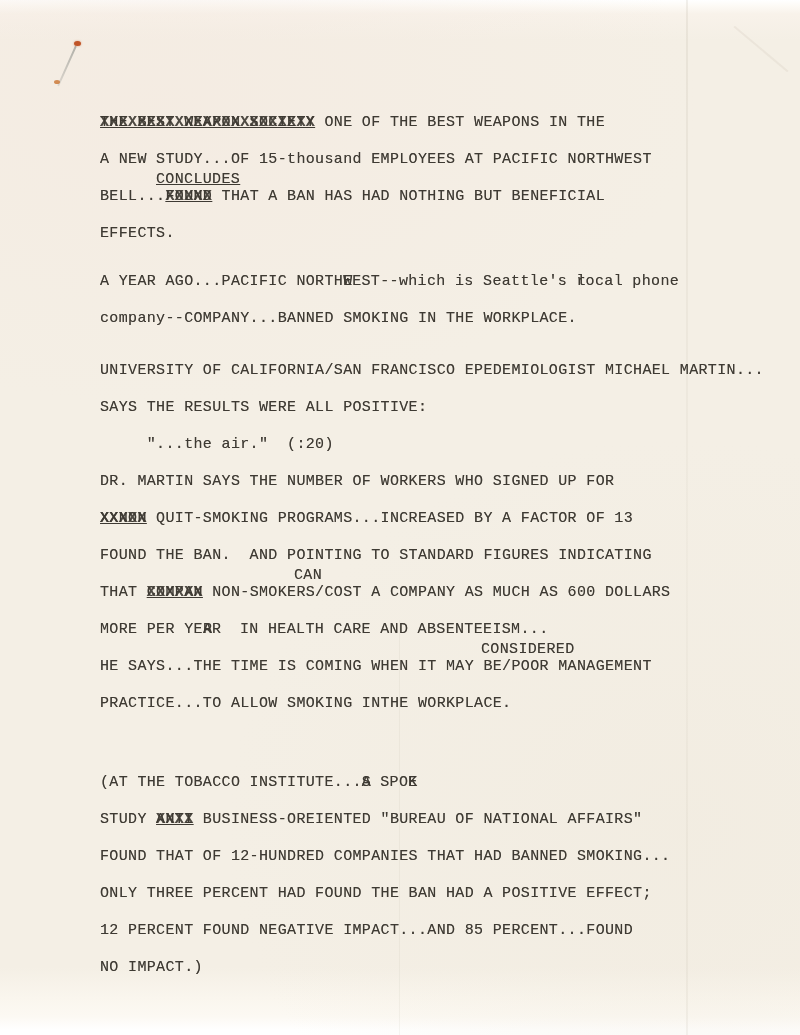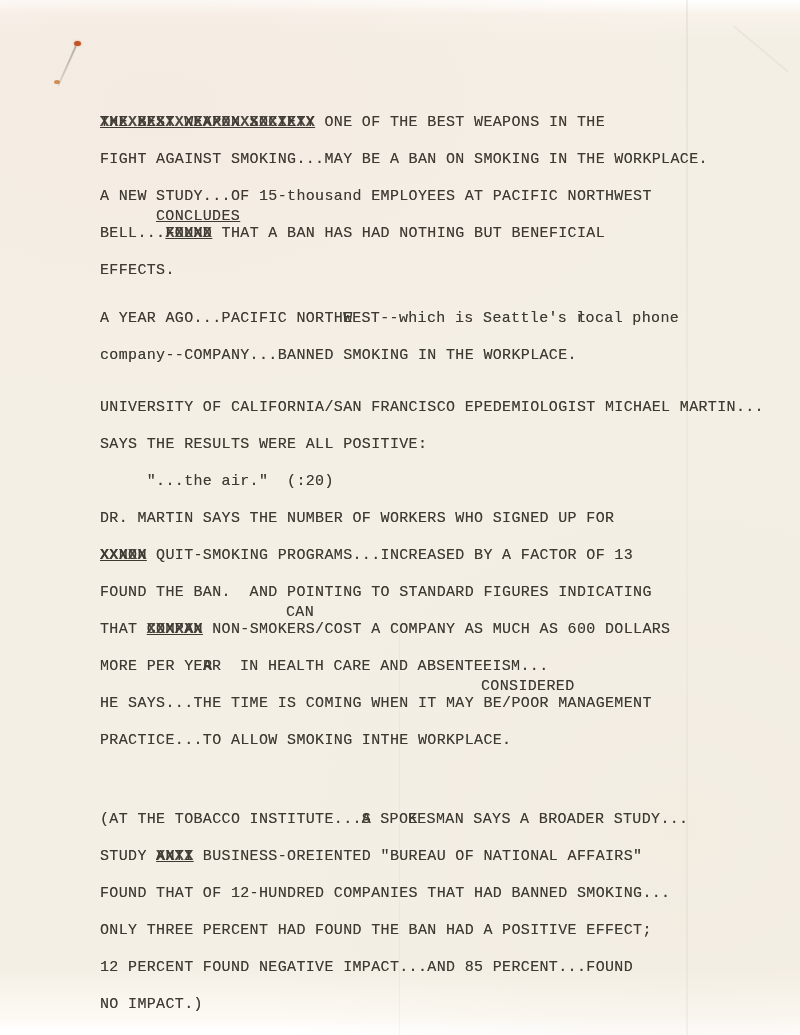--- a/index.html
+++ b/index.html
@@ -52,36 +52,35 @@
   <div class="crease-v1"></div>
   <div class="crease-v2"></div>
   <div class="crease-corner"></div>
   <div class="scratch">
     <div class="stroke"></div>
     <div class="dot-a"></div>
     <div class="dot-b"></div>
   </div>
   <div class="doc" id="doc">
       <div class="line"><span class="xstrike"><span>THE BEST WEAPON SOCIETY</span><span class="xs">XXXXXXXXXXXXXXXXXXXXXXX</span></span><span> ONE OF THE BEST WEAPONS IN THE</span></div>
-      <div class="line"><span>FIGHT AGAINST SMOKING...MAY BE A BAN ON SMOKING IN THE WORKPLACE.</span></div>
       <div class="line"><span>A NEW STUDY...OF 15-thousand EMPLOYEES AT PACIFIC NORTHWEST</span></div>
       <div class="line"><span>BELL...</span><span class="xstrike"><span>FOUND</span><span class="xs">XXXXX</span></span><span> THAT A BAN HAS HAD NOTHING BUT BENEFICIAL</span><span class="insert" style="left: 56px; text-decoration: underline;">CONCLUDES</span></div>
       <div class="line"><span>EFFECTS.</span></div>
       <div class="line" style="margin-top: 11px;"><span>A YEAR AGO...PACIFIC NORTH</span><span class="ov"><span>E</span><span class="top">W</span></span><span>EST--which is Seattle's </span><span class="ov"><span>r</span><span class="top">l</span></span><span>ocal phone</span></div>
       <div class="line"><span>company--COMPANY...BANNED SMOKING IN THE WORKPLACE.</span></div>
       <div class="line" style="margin-top: 15px;"><span>UNIVERSITY OF CALIFORNIA/SAN FRANCISCO EPEDEMIOLOGIST MICHAEL MARTIN...</span></div>
       <div class="line"><span>SAYS THE RESULTS WERE ALL POSITIVE:</span></div>
       <div class="line"><span>     "...the air."  (:20)</span></div>
       <div class="line"><span>DR. MARTIN SAYS THE NUMBER OF WORKERS WHO SIGNED UP FOR</span></div>
       <div class="line"><span class="xstrike"><span>XXNON</span><span class="xs">XXXXX</span></span><span> QUIT-SMOKING PROGRAMS...INCREASED BY A FACTOR OF 13</span></div>
       <div class="line"><span>FOUND THE BAN.  AND POINTING TO STANDARD FIGURES INDICATING</span></div>
-      <div class="line"><span>THAT </span><span class="xstrike"><span>COMPAN</span><span class="xs">XXXXXX</span></span><span> NON-SMOKERS/COST A COMPANY AS MUCH AS 600 DOLLARS</span><span class="insert" style="left: 186px;">CAN</span></div>
+      <div class="line"><span>THAT </span><span class="xstrike"><span>COMPAN</span><span class="xs">XXXXXX</span></span><span> NON-SMOKERS/COST A COMPANY AS MUCH AS 600 DOLLARS</span><span class="insert" style="left: 194px;">CAN</span></div>
       <div class="line"><span>MORE PER YE</span><span class="ov"><span>R</span><span class="top">A</span></span><span>R  IN HEALTH CARE AND ABSENTEEISM...</span></div>
       <div class="line"><span>HE SAYS...THE TIME IS COMING WHEN IT MAY BE/POOR MANAGEMENT</span><span class="insert" style="left: 381px;">CONSIDERED</span></div>
       <div class="line"><span>PRACTICE...TO ALLOW SMOKING INTHE WORKPLACE.</span></div>
-      <div class="line" style="margin-top: 42px;"><span>(AT THE TOBACCO INSTITUTE...</span><span class="ov"><span>S</span><span class="top">A</span></span><span> SPO</span><span class="ov"><span>E</span><span class="top">K</span></span><span>ESMAN SAYS A BROADER STUDY...</span></div>
+      <div class="line" style="margin-top: 42px;"><span>(AT THE TOBACCO INSTITUTE...</span><span class="ov"><span>S</span><span class="top">A</span></span><span> SPO</span><span class="ov"><span>E</span><span class="top">K</span></span></div>
       <div class="line"><span>STUDY </span><span class="xstrike"><span>ANTI</span><span class="xs">XXXX</span></span><span> BUSINESS-OREIENTED "BUREAU OF NATIONAL AFFAIRS"</span></div>
       <div class="line"><span>FOUND THAT OF 12-HUNDRED COMPANIES THAT HAD BANNED SMOKING...</span></div>
       <div class="line"><span>ONLY THREE PERCENT HAD FOUND THE BAN HAD A POSITIVE EFFECT;</span></div>
       <div class="line"><span>12 PERCENT FOUND NEGATIVE IMPACT...AND 85 PERCENT...FOUND</span></div>
       <div class="line"><span>NO IMPACT.)</span></div>
     </div>
 </div>
 
 </body></html>

